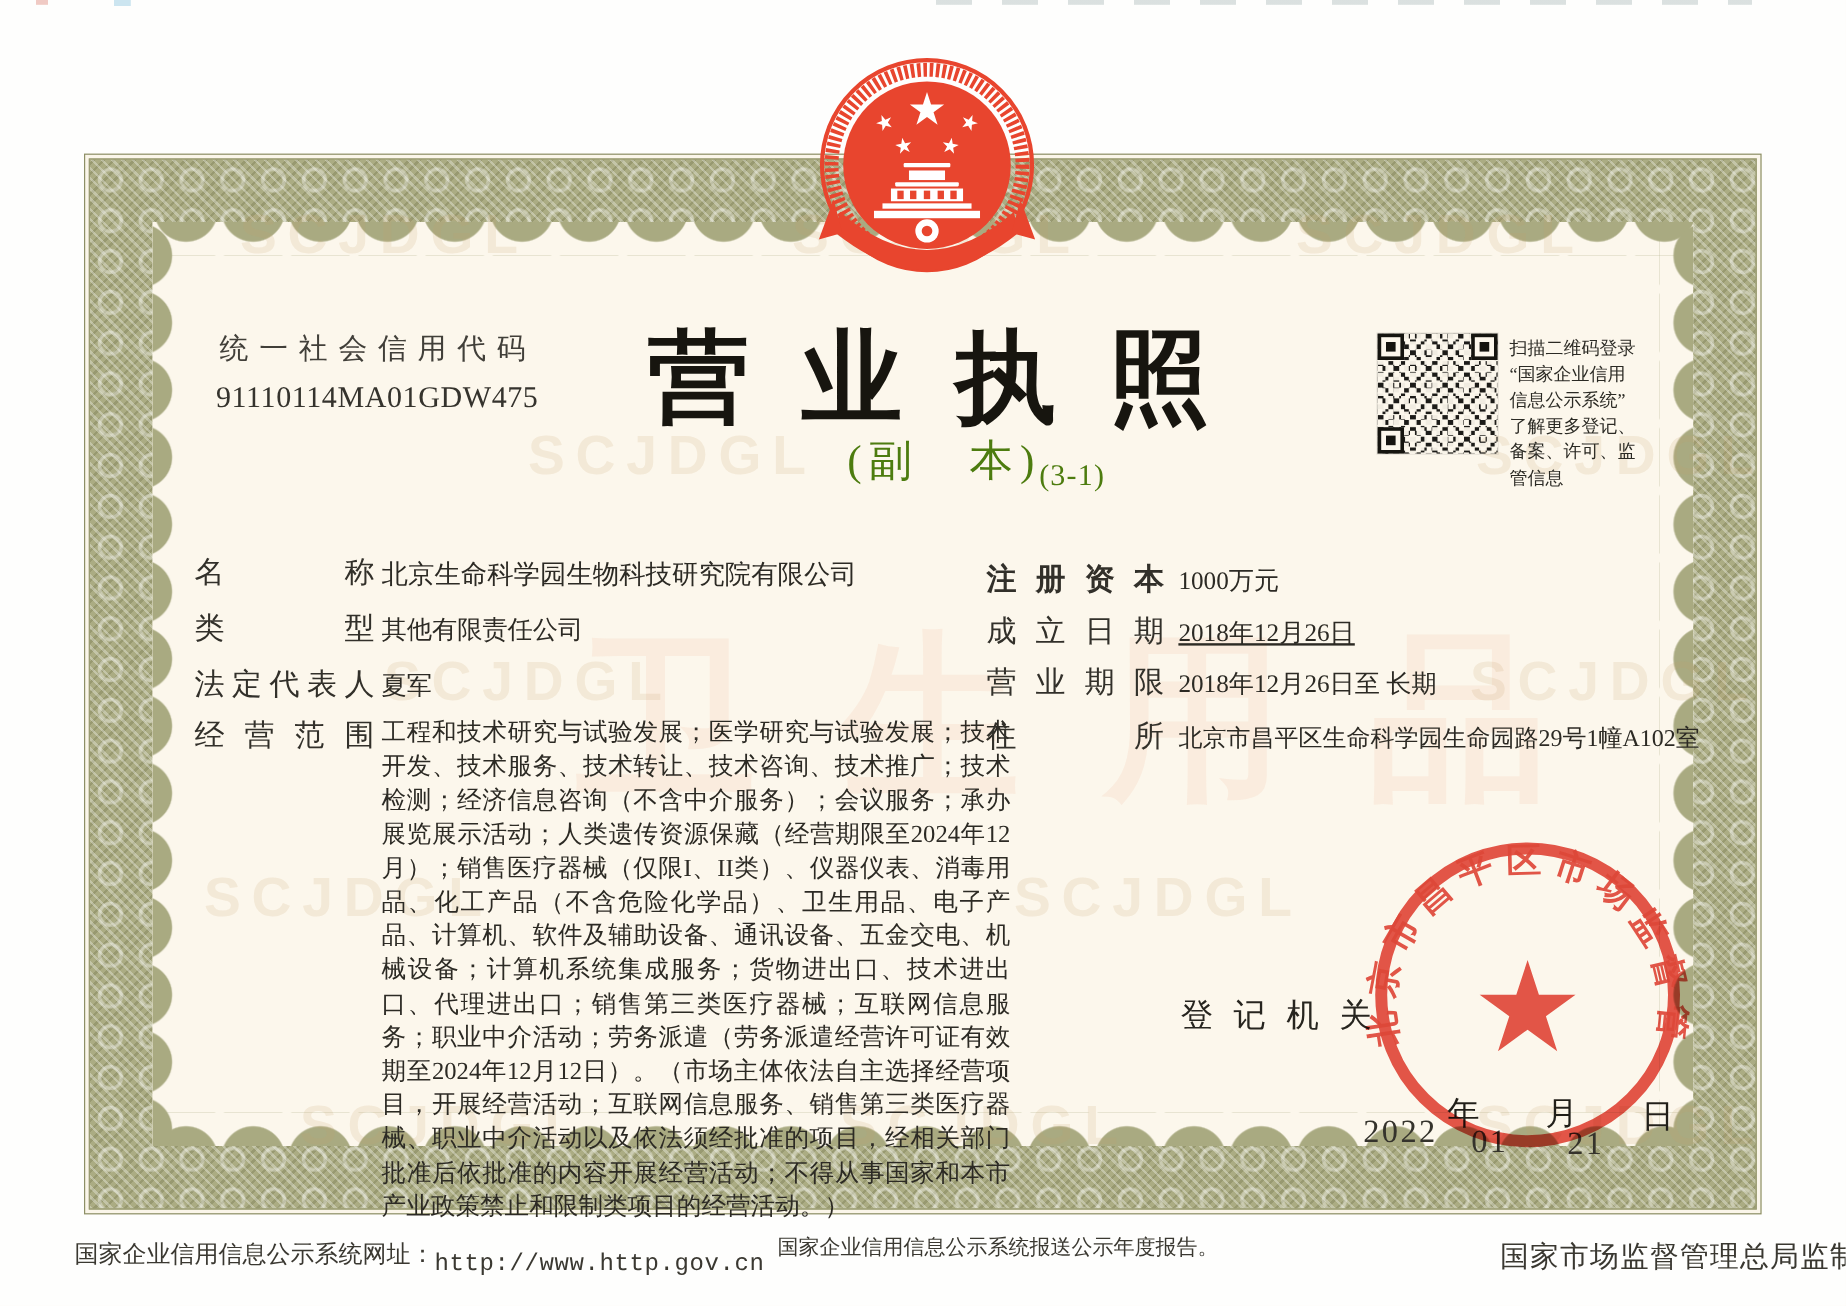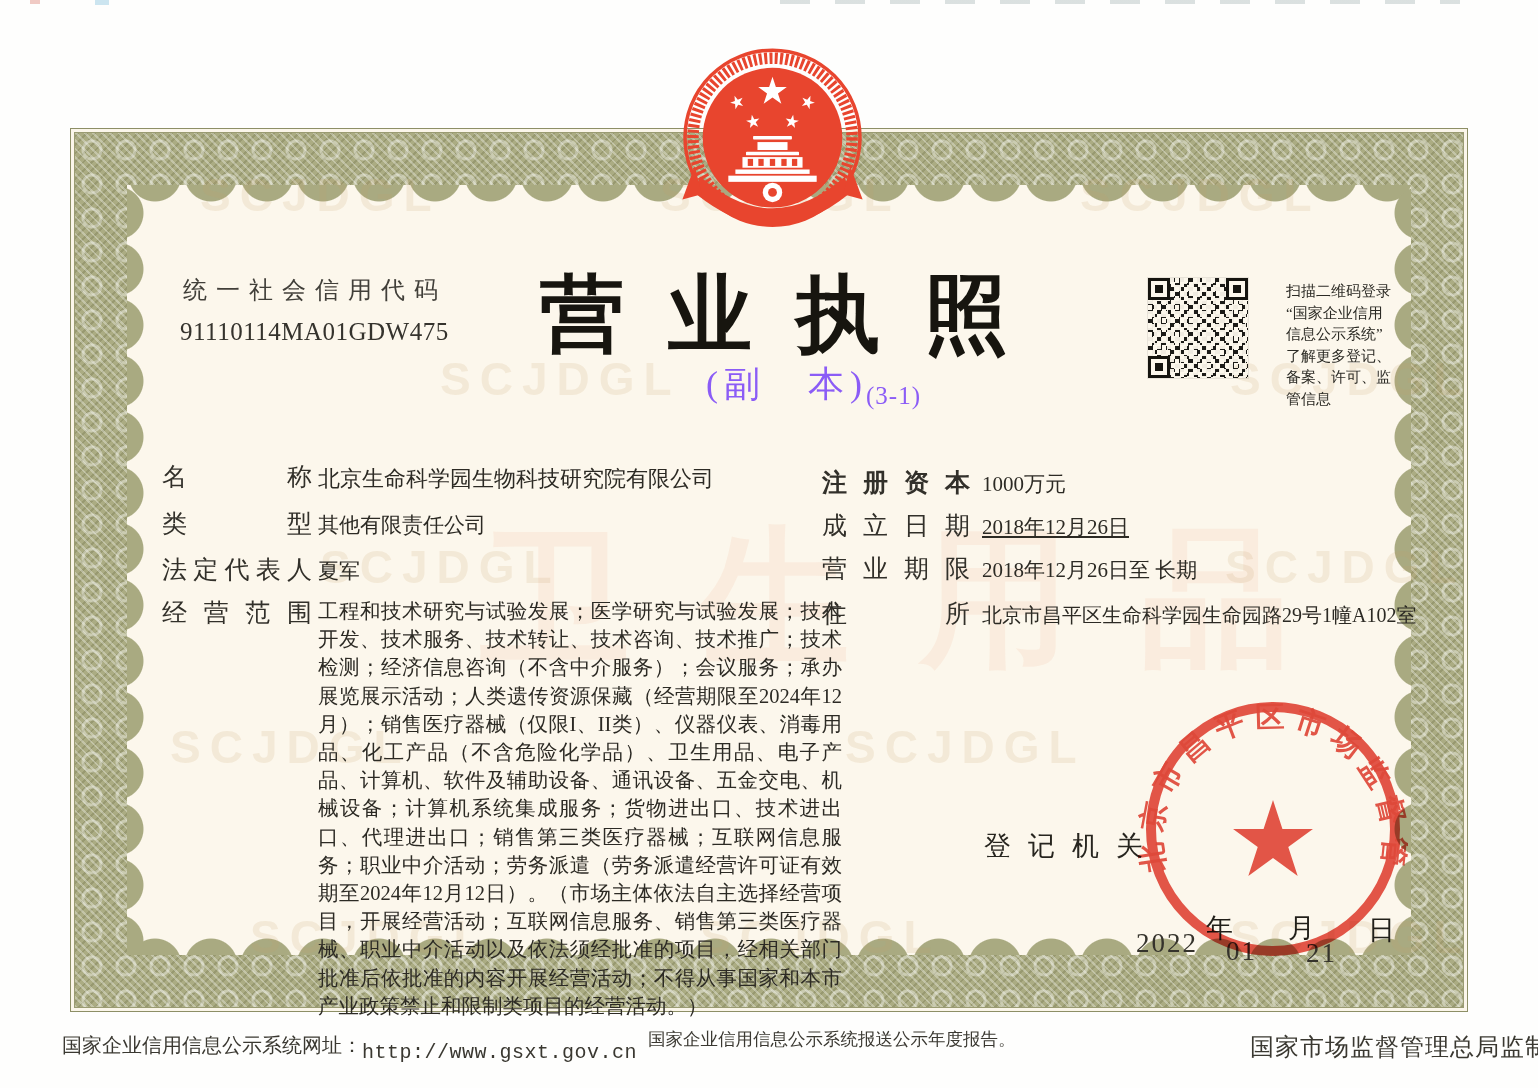--- a/index.html
+++ b/index.html
@@ -66,21 +66,21 @@
   .credit-label { left:183px; top:274px; font-size:24px; letter-spacing:9px; color:#413f39; }
   .credit-code  { left:180px; top:318px; font-size:25px; letter-spacing:.5px; color:#35332d; }
 
   .doc-title {
     left:540px; top:258px; width:500px;
     font-family:"Liberation Sans", sans-serif;
     font-size:84px; font-weight:bold; letter-spacing:44px;
     color:#17150f; white-space:nowrap;
   }
   .doc-subtitle {
-    left:706px; top:360px; font-size:36px; color:#8b5cf6;
+    left:706px; top:360px; font-size:36px; color:#4d7c0f;
     letter-spacing:6px; white-space:nowrap;
   }
   .copy-index { font-size:25px; letter-spacing:1px; position:relative; top:8px; left:-2px; }
 
   
   .qr {
     left:1148px; top:278px; width:100px; height:100px;
     background:
       repeating-conic-gradient(#1c1b18 0% 25%, rgba(0,0,0,0) 0% 50%);
     background-size:9px 9px;
@@ -88,21 +88,21 @@
   }
   .qr::before {
     content:""; position:absolute; inset:0;
     background:repeating-conic-gradient(rgba(252,247,236,.95) 0% 25%, rgba(0,0,0,0) 0% 50%);
     background-size:13px 13px;
   }
   .finder { position:absolute; width:22px; height:22px; background:#15140f; }
   .finder::before { content:""; position:absolute; inset:3px; background:#fcf7ec; }
   .finder::after  { content:""; position:absolute; inset:7px; background:#15140f; }
   .f-tl { left:0; top:0; } .f-tr { right:0; top:0; } .f-bl { left:0; bottom:0; }
-  .qr-caption { left:1258px; top:281px; width:160px; font-size:15px; line-height:21.5px; color:#2b2a24;margin-left:28px; }
+  .qr-caption { left:1258px; top:281px; width:160px; font-size:15px; line-height:21.5px; color:#2b2a24; }
 
   
   .flabel {
     position:absolute; font-size:25px; color:#32302a;
     width:150px; text-align:justify; text-align-last:justify;
   }
   .fvalue { position:absolute; font-size:21px; color:#2c2a24; white-space:nowrap; }
   .scope-value {
     position:absolute; left:318px; top:597px; width:524px;
     font-size:20.5px; line-height:28.2px; color:#2c2a24;
@@ -251,18 +251,18 @@
     <path id="st2" d="M0,-1 L0.2245,-0.309 0.951,-0.309 0.3633,0.118 0.5878,0.809 0,0.382 -0.5878,0.809 -0.3633,0.118 -0.951,-0.309 -0.2245,-0.309 Z"></path>
   </defs>
   <circle cx="135" cy="135" r="122" fill="none" stroke="#df3a2c" stroke-width="10" opacity=".92"></circle>
   <use href="#st2" transform="translate(135,148) scale(42)" fill="#df3a2c" opacity=".92"></use>
   <text fill="#df3a2c" font-size="29" font-family="'Liberation Sans', sans-serif" font-weight="bold" opacity=".92">
     <textPath href="#sealArc" startOffset="2" textLength="485" lengthAdjust="spacing">北京市昌平区市场监督管理局</textPath>
   </text>
 </svg>
 
 <div class="abs footer-left">
-  <span>国家企业信用信息公示系统网址：</span><span class="footer-url">http://www.gsxt.gov.cn</span>
+  <span>国家企业信用信息公示系统网址：</span><span class="footer-url">http://www.http.gov.cn</span>
 </div>
 <div class="abs footer-mid">
   <div>国家企业信用信息公示系统报送公示年度报告。</div>
 </div>
 <div class="abs footer-right">国家市场监督管理总局监制</div>
 
 </body></html>

